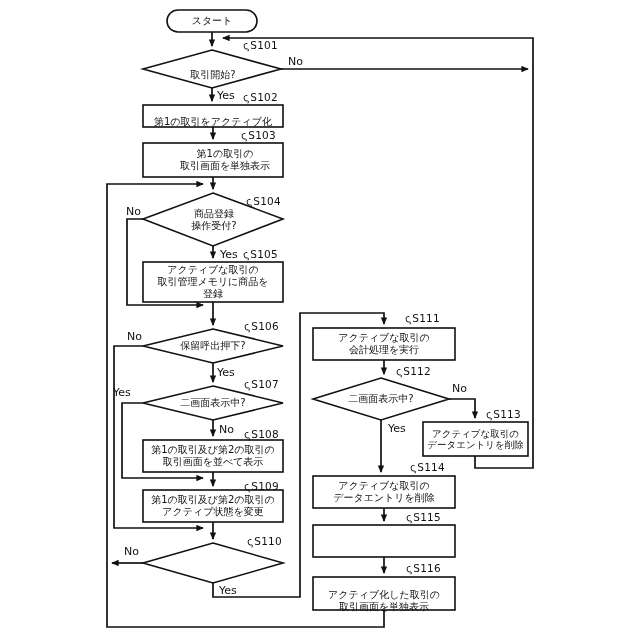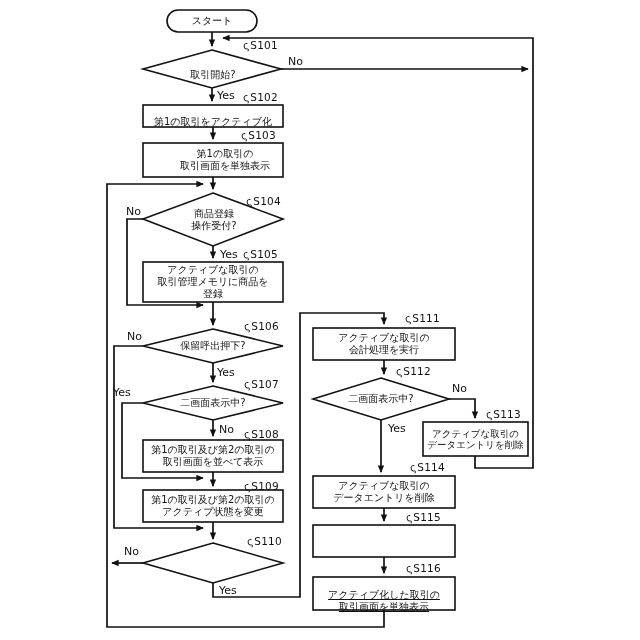--- a/index.html
+++ b/index.html
@@ -117,21 +117,21 @@
 取引画面を並べて表示</div>
   <div class="node-label" style="left:143px;top:490px;width:140px;height:32px;">第1の取引及び第2の取引の
 アクティブ状態を変更</div>
   <div class="node-label" style="left:313px;top:328px;width:142px;height:32px;">アクティブな取引の
 会計処理を実行</div>
   <div class="node-label" style="left:315px;top:378px;width:132px;height:42px;">二画面表示中?</div>
   <div class="node-label small" style="left:423px;top:422px;width:105px;height:34px;">アクティブな取引の
 データエントリを削除</div>
   <div class="node-label" style="left:313px;top:476px;width:142px;height:32px;">アクティブな取引の
 データエントリを削除</div>
-  <div class="node-label" style="left:313px;top:577px;width:142px;height:48px;text-decoration:underline;">アクティブ化した取引の
+  <div class="node-label" style="left:313px;top:577px;width:142px;height:48px;">アクティブ化した取引の
 取引画面を単独表示</div>
 
   <div class="ref" style="left:243px;top:39px;"><span class="squig">ς</span><span>S101</span></div>
   <div class="ref" style="left:243px;top:91px;"><span class="squig">ς</span><span>S102</span></div>
   <div class="ref" style="left:241px;top:129px;"><span class="squig">ς</span><span>S103</span></div>
   <div class="ref" style="left:246px;top:195px;"><span class="squig">ς</span><span>S104</span></div>
   <div class="ref" style="left:243px;top:248px;"><span class="squig">ς</span><span>S105</span></div>
   <div class="ref" style="left:244px;top:320px;"><span class="squig">ς</span><span>S106</span></div>
   <div class="ref" style="left:244px;top:378px;"><span class="squig">ς</span><span>S107</span></div>
   <div class="ref" style="left:244px;top:428px;"><span class="squig">ς</span><span>S108</span></div>

